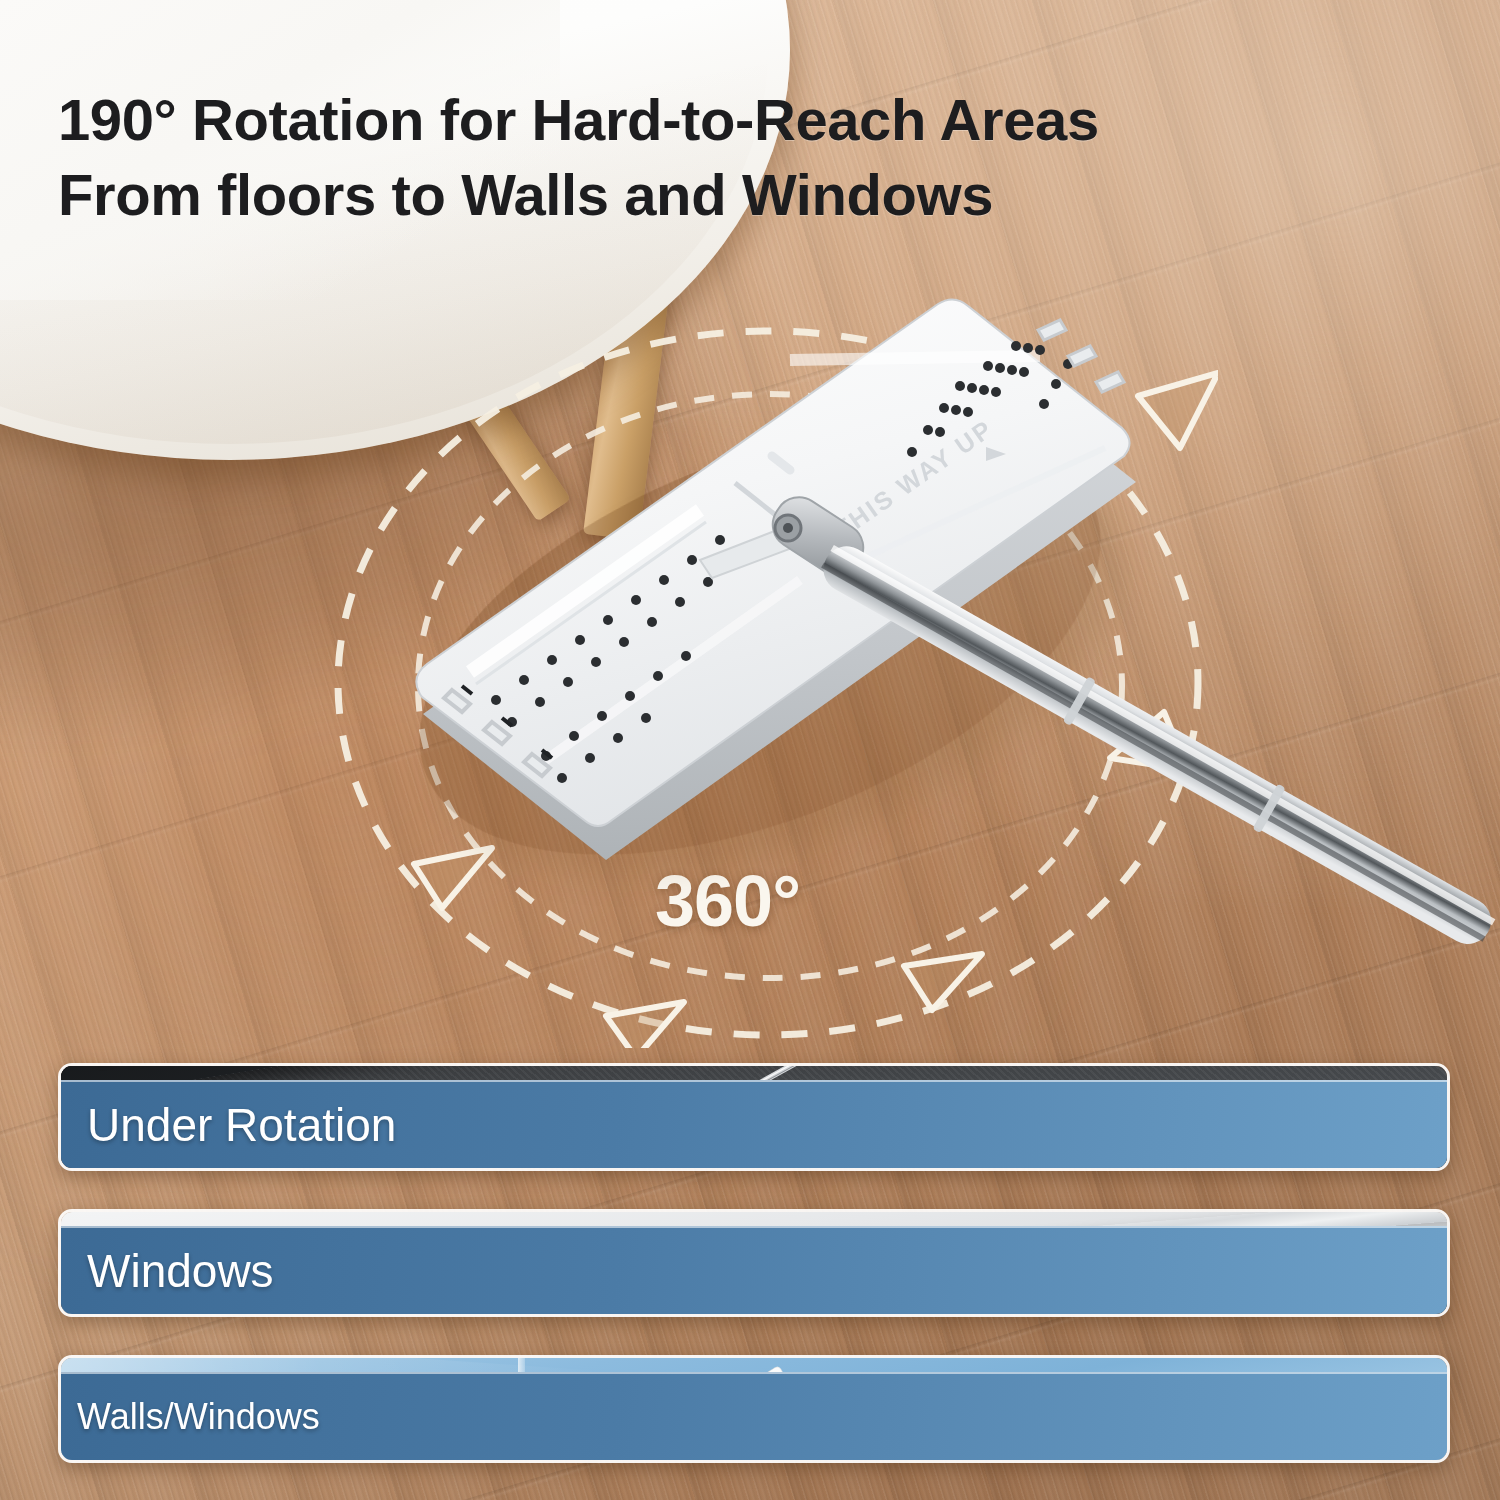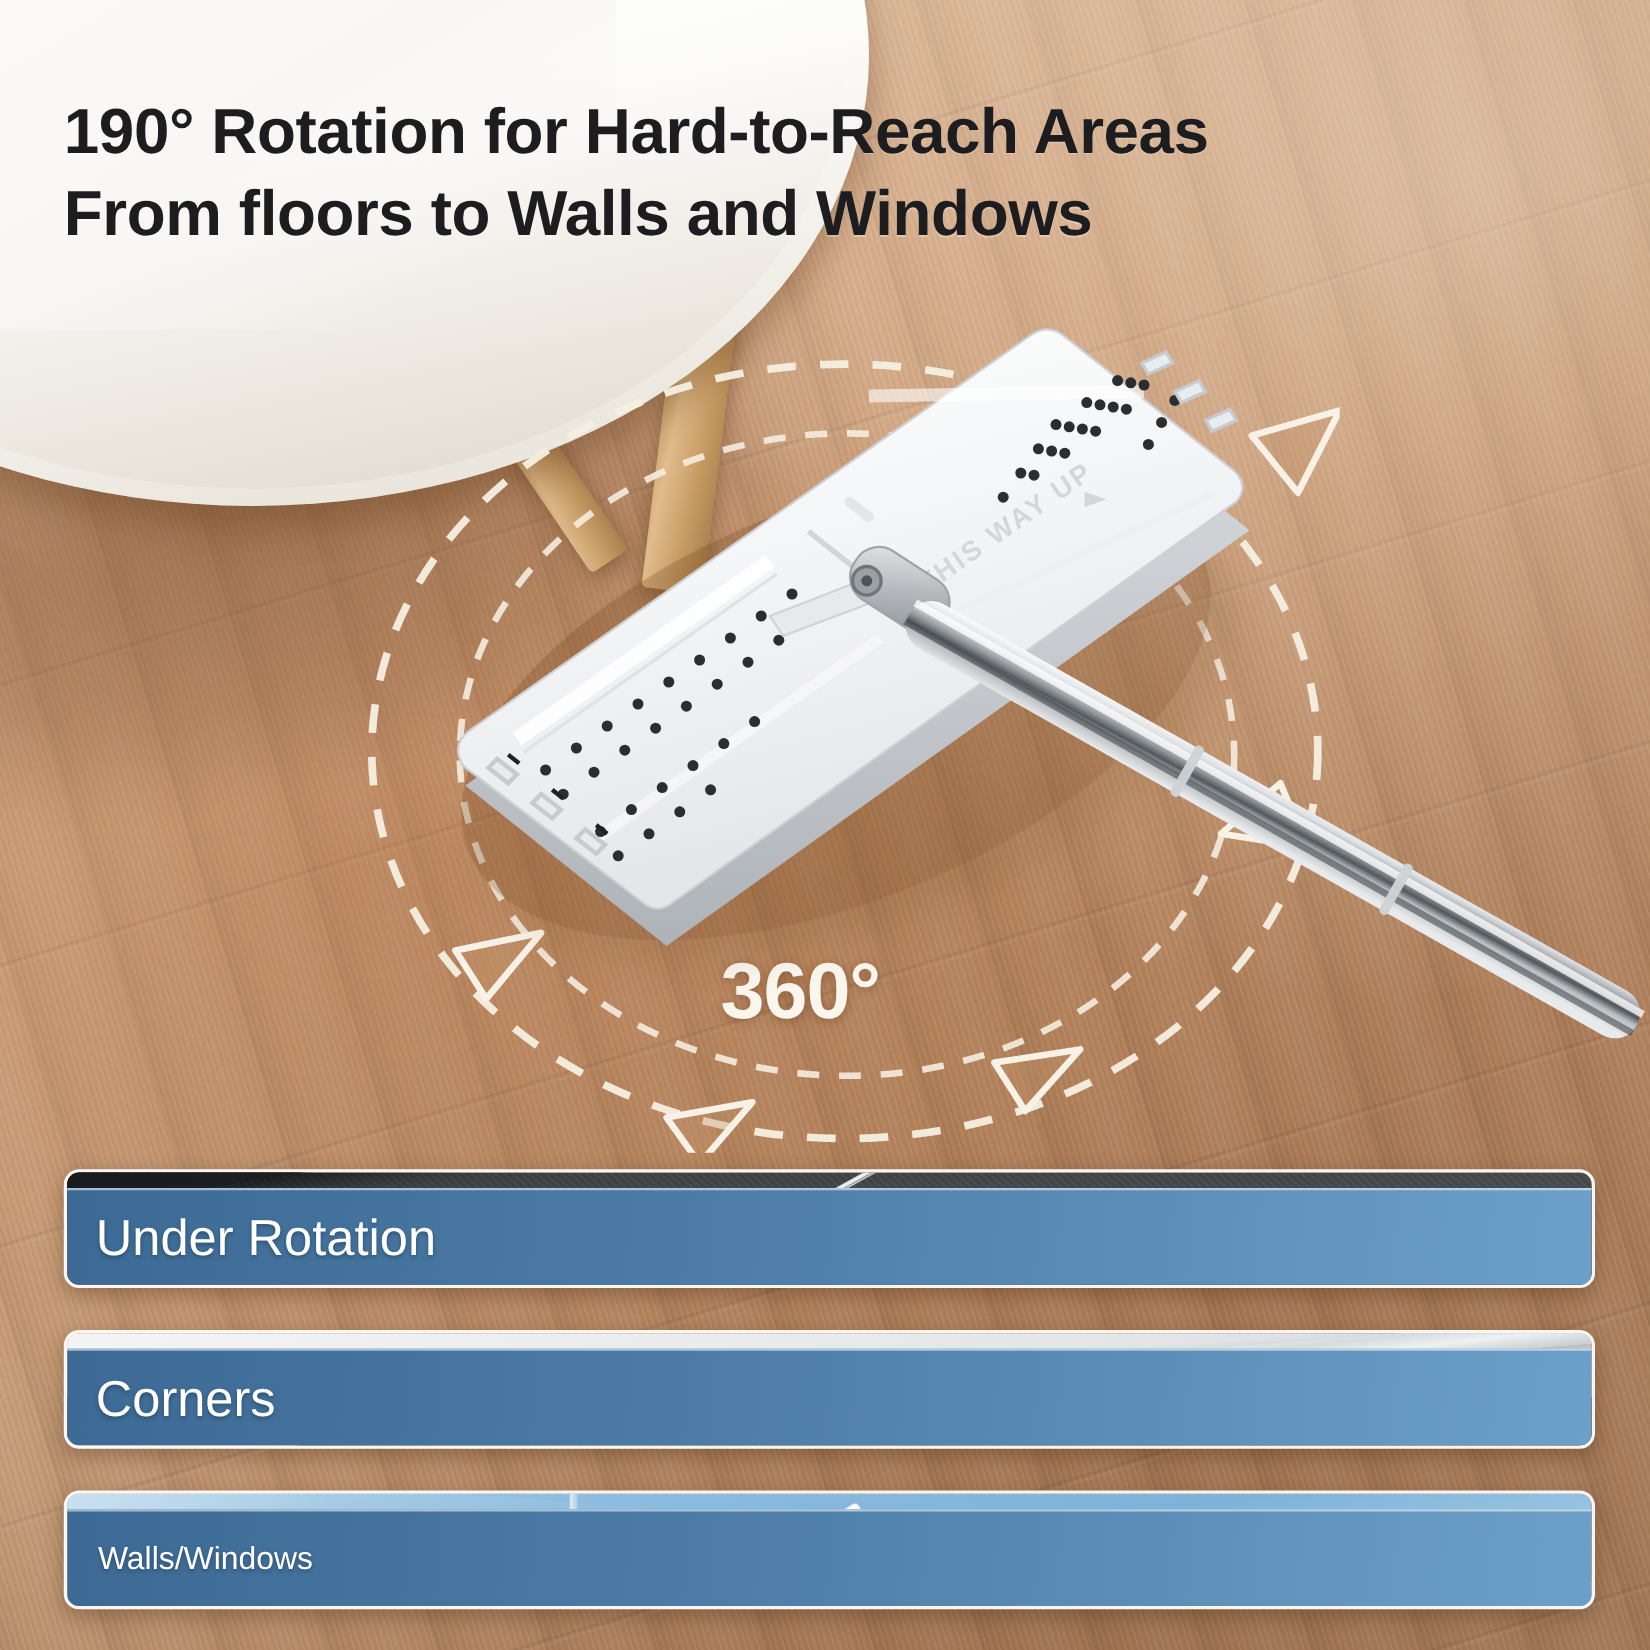--- a/index.html
+++ b/index.html
@@ -165,21 +165,21 @@
   .caption{
     position:absolute;left:0;right:0;bottom:0;height:86px;
     display:flex;align-items:center;
     background:linear-gradient(96deg,#3c6a95 0%,#4b7ba6 40%,#6da0c8 100%);
     border-top:2px solid rgba(255,255,255,.55);
   }
   .caption span{
     color:#fff;font-size:46px;font-weight:400;padding-left:26px;
     text-shadow:0 2px 4px rgba(0,0,0,.30);white-space:nowrap;
   }
-  .caption.c3 span{font-size:29px;padding-left:28px;}
+  .caption.c3 span{font-size:36px;padding-left:16px;}
 
   
   .scale{position:absolute;left:26px;bottom:96px;width:120px;height:200px;}
   .scale-txt{
     position:absolute;left:26px;bottom:92px;color:#fff;
     font-weight:700;letter-spacing:-1px;
     text-shadow:0 2px 5px rgba(0,0,0,.55);
   }
   .scale-txt .n{font-size:62px;}
   .scale-txt .u{font-size:34px;font-weight:700;}
@@ -478,21 +478,21 @@
           </g>
           <rect x="146" y="134" width="54" height="24" rx="11" transform="rotate(42 173 146)" fill="#a9aeb3" stroke="#868b90" stroke-width="1.5"></rect>
           <g transform="rotate(-56 160 126)">
             <rect x="-158" y="118" width="320" height="17" rx="8.5" fill="#d4d7da"></rect>
             <rect x="-158" y="121" width="320" height="4" fill="#ffffff" opacity=".85"></rect>
             <rect x="-158" y="129" width="320" height="3" fill="#5a5f64" opacity=".6"></rect>
           </g>
         </svg>
       </div>
       <div class="caption">
-        <span>Corners</span>
+        <span>Windows</span>
       </div>
     </div>
 
     <div class="thumb">
       <div class="thumb-scene">
         <div class="t3-sky"></div>
         <div class="t3-mullion"></div>
         <div class="t3-glare"></div>
         <div class="t3-sill"></div>
 

